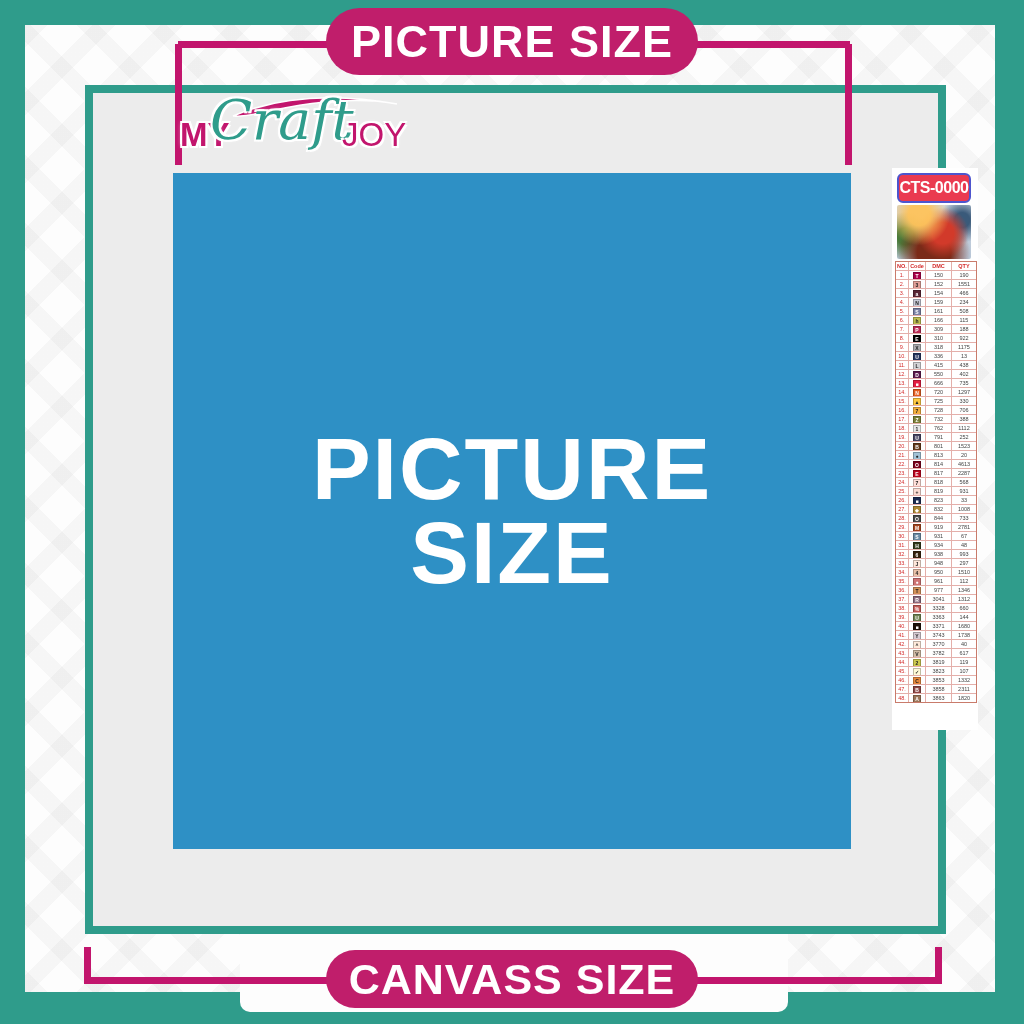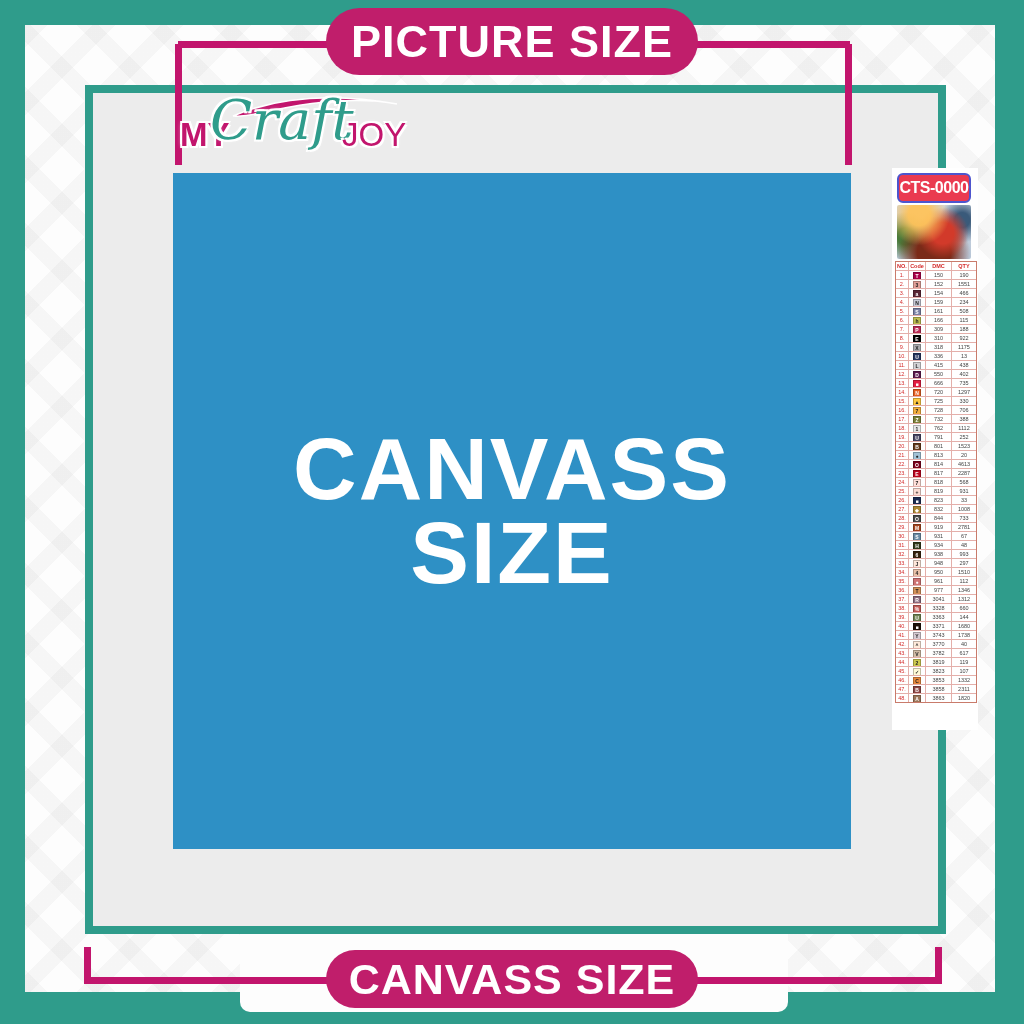--- a/index.html
+++ b/index.html
@@ -92,21 +92,21 @@
 <body>
 
 <div class="stage">
 
   <div class="paper"></div>
   <div class="bottom-notch"></div>
 
   <div class="canvas-frame"></div>
 
   <div class="pasting">
-    <div class="line">CANVASS</div>
+    <div class="line">PICTURE</div>
     <div class="line">SIZE</div>
   </div>
 
   <div class="rule rule-top"></div>
   <div class="rule drop-left"></div>
   <div class="rule drop-right"></div>
   <div class="rule rule-bottom"></div>
   <div class="rule rise-left"></div>
   <div class="rule rise-right"></div>
 

